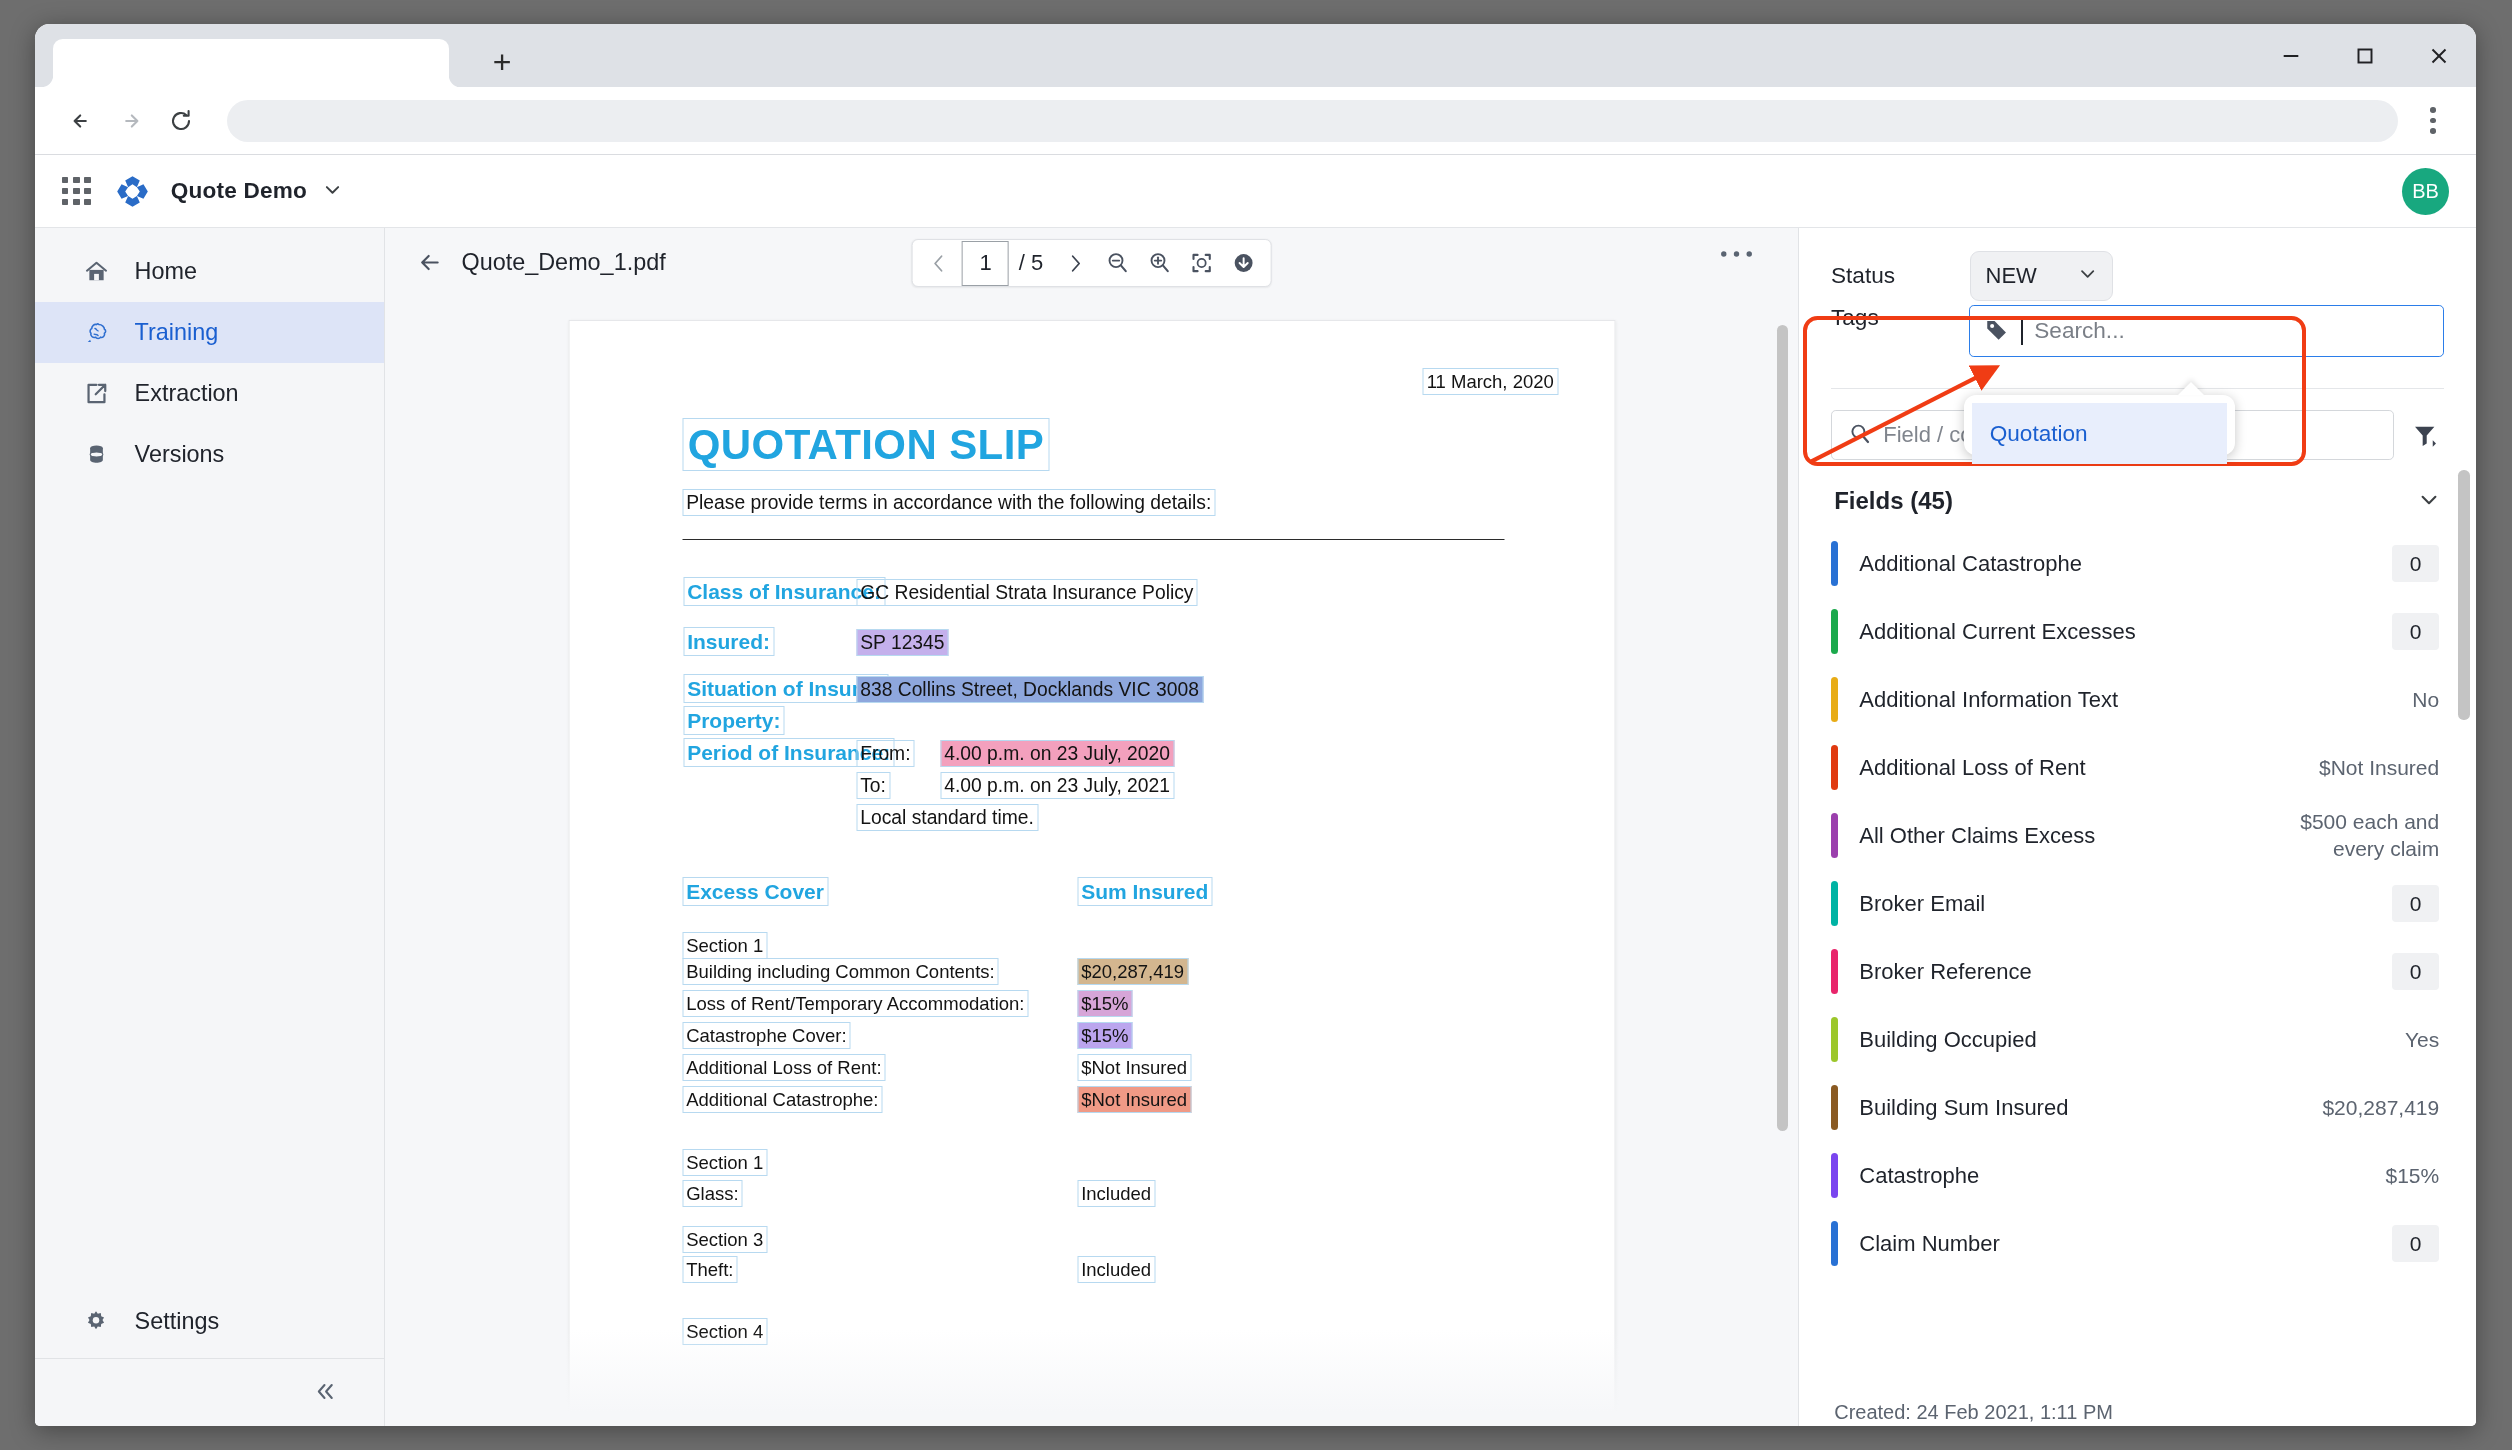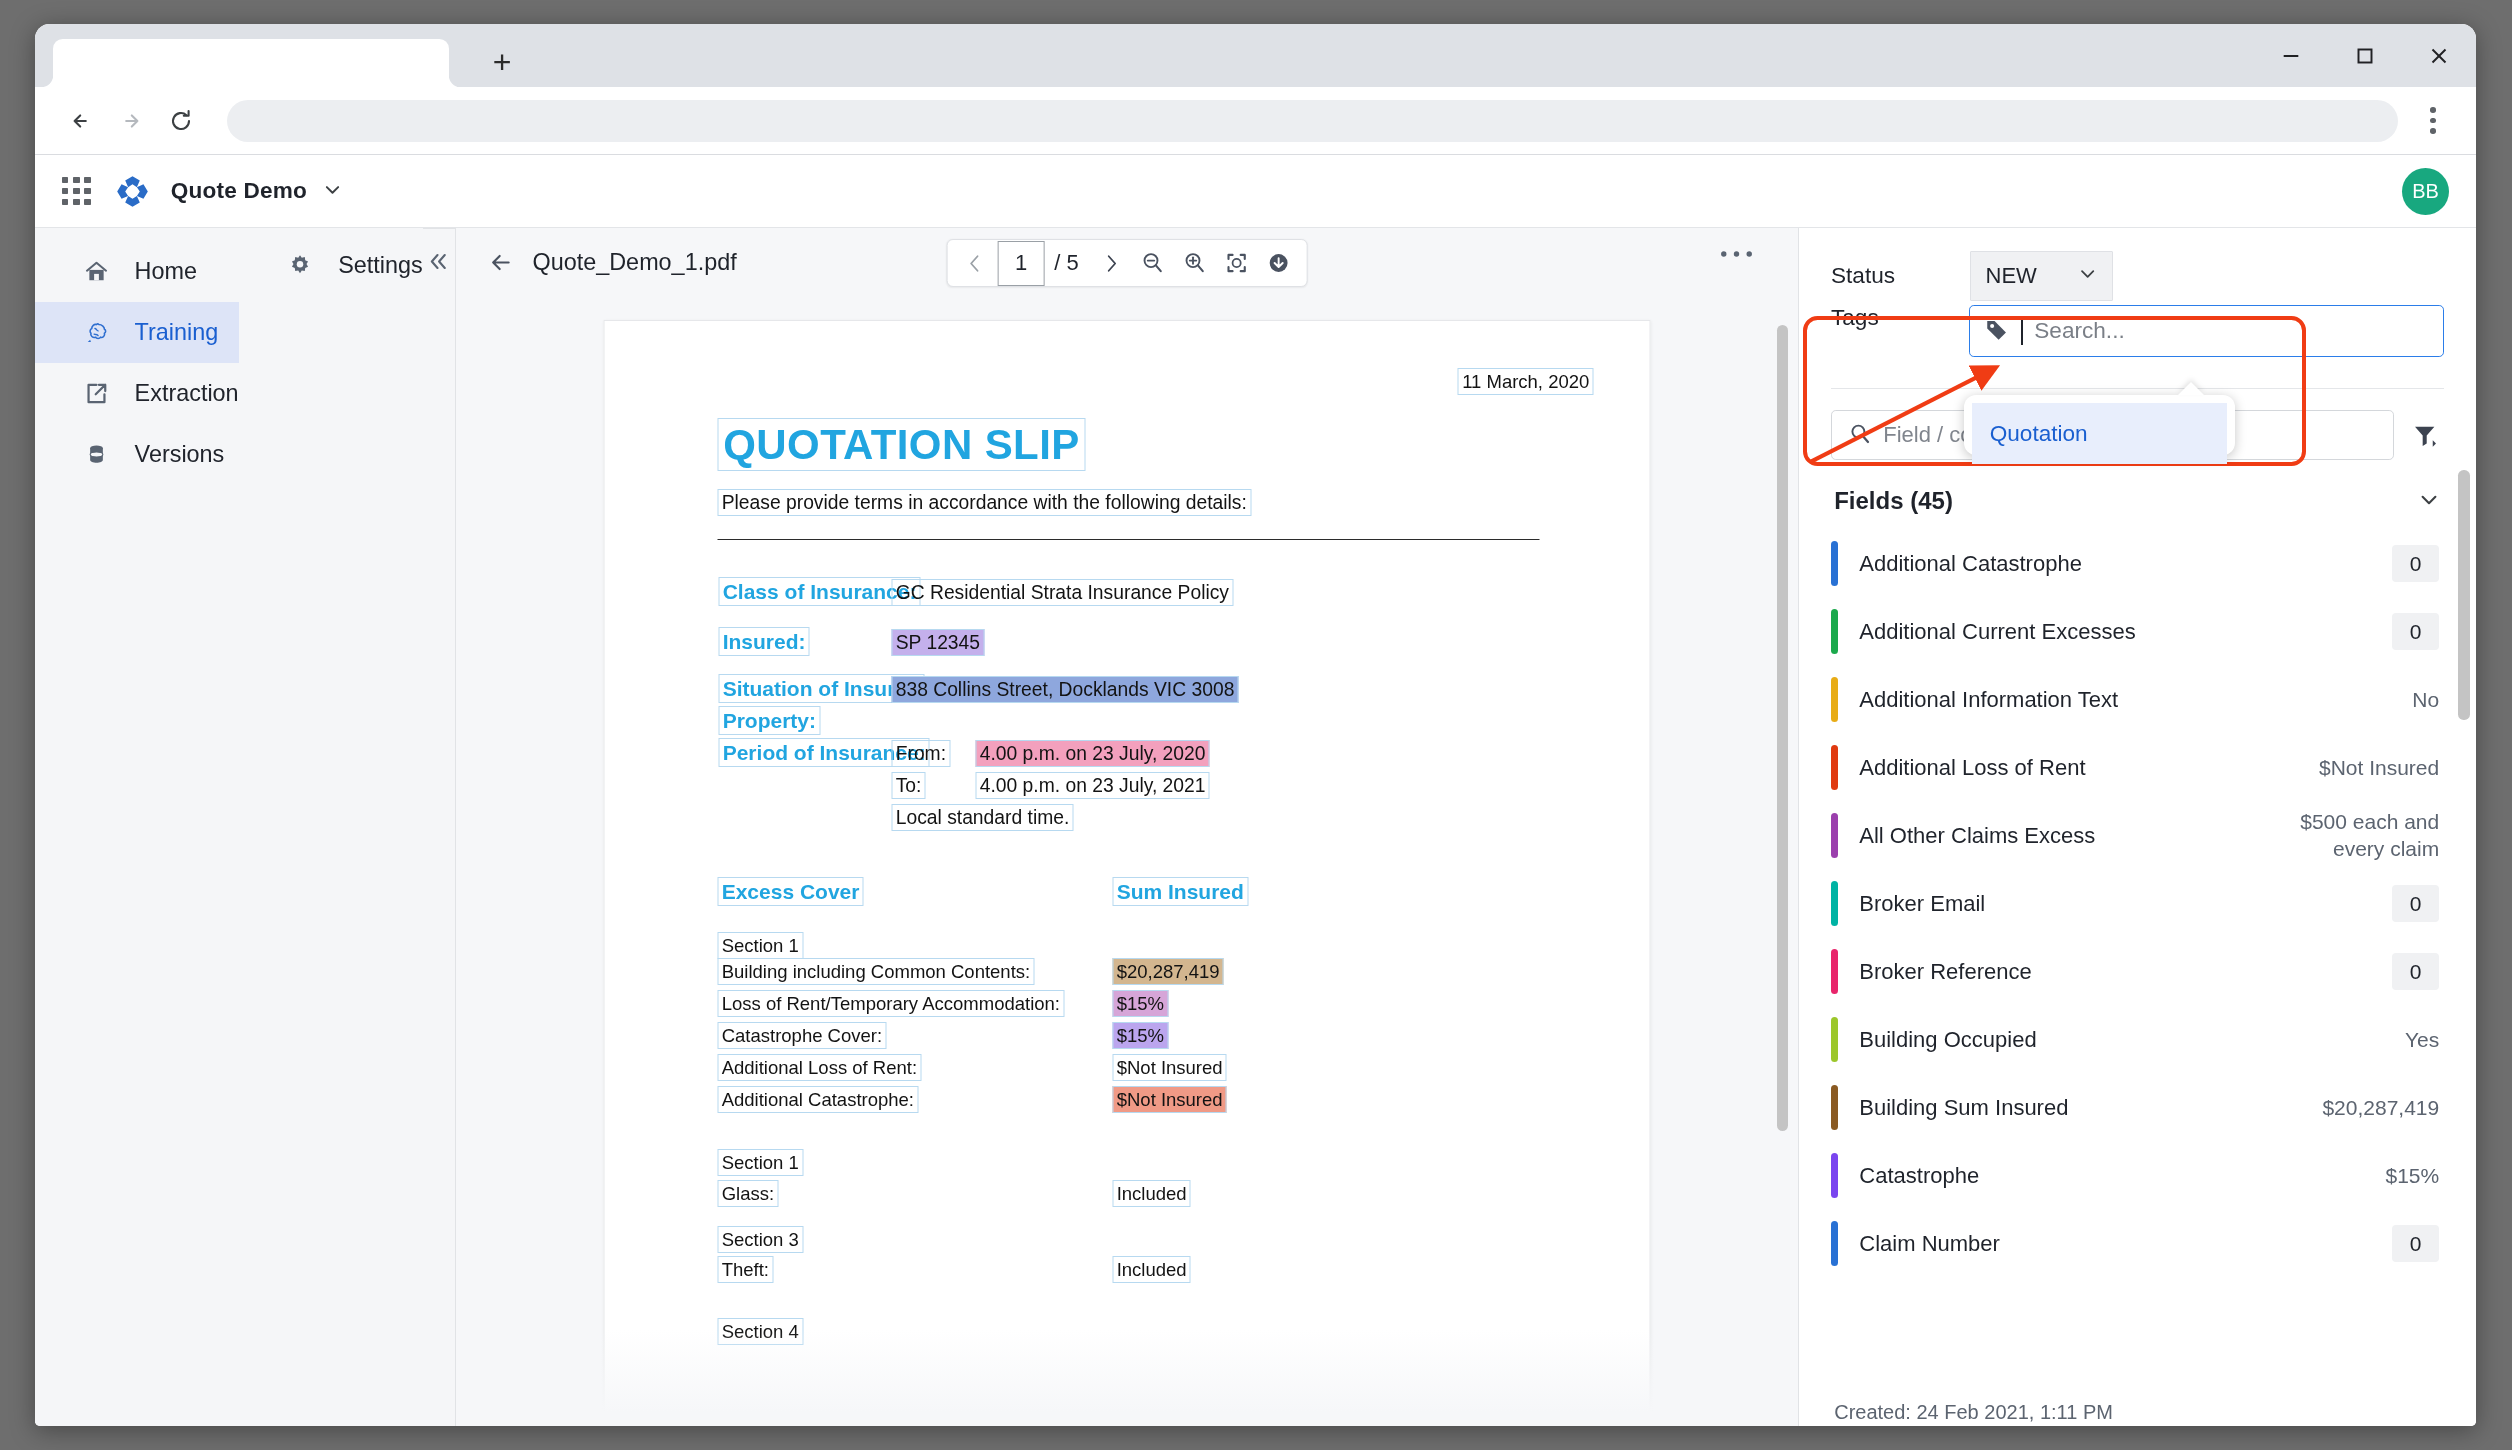--- a/index.html
+++ b/index.html
@@ -91,22 +91,22 @@
     margin-left: auto; width: 47px; height: 47px; border-radius: 50%;
     background: #18a87f; color: #fff; font-size: 20px; font-weight: 500;
     display: flex; align-items: center; justify-content: center; cursor: pointer;
   }
 
   
   .appbody { display: flex; height: 1199px; }
 
   
   .sidebar {
-    width: 421px; background: #f5f6f8; border-right: 0.8px solid #e1e3e6;
-    display: flex; flex-direction: row;
+    width: 350px; background: #f5f6f8; border-right: 0.8px solid #e1e3e6;
+    display: flex; flex-direction: column;
   }
   .navlist { padding-top: 13px; }
   .navitem {
     height: 61px; display: flex; align-items: center;
     padding: 0 0 0 45px; gap: 22.6px; cursor: pointer;
     font-size: 23.4px; color: #20242c;
   }
   .navitem.active { background: #dde4f7; color: #1a5fd0; font-weight: 400; text-align: center; }
   .navicon { width: 32px; height: 32px; display: flex; align-items: center; justify-content: center; }
   .sidespacer { flex: 1; }
@@ -169,21 +169,21 @@
 
   
   .rightpanel {
     width: 677px; background: #fff; position: relative;
     display: flex; flex-direction: column; padding: 0 32px;
   }
   .statusrow { display: flex; align-items: center; height: 77px; padding-top: 19.3px; }
   .rowlabel { width: 139px; font-size: 22.6px; color: #1f232b; }
   .statusselect {
     width: 143px; height: 50px; background: #f0f1f3; border: 0.8px solid #dfe1e5;
-    border-radius: 1px; display: flex; align-items: center; justify-content: space-between;
+    border-radius: 9px; display: flex; align-items: center; justify-content: space-between;
     padding: 0 14.5px; font-size: 22px; color: #1f232b; cursor: pointer;
   }
   .tagsrow { display: flex; align-items: flex-start; height: 77px; }
   .tagsearch {
     width: 480px; height: 52px; border: 1.6px solid #2b7de9; border-radius: 4.8px;
     display: flex; align-items: center; padding: 0 14.5px; gap: 11.3px; background: #fff;
   }
   .tagsearch .ph { color: #7a7f87; font-size: 22.6px; }
   .caret { width: 1.6px; height: 27px; background: #1f232b; }
   .divider { height: 0.8px; background: #e4e6e9; margin: 6.4px 0 0 0; }

